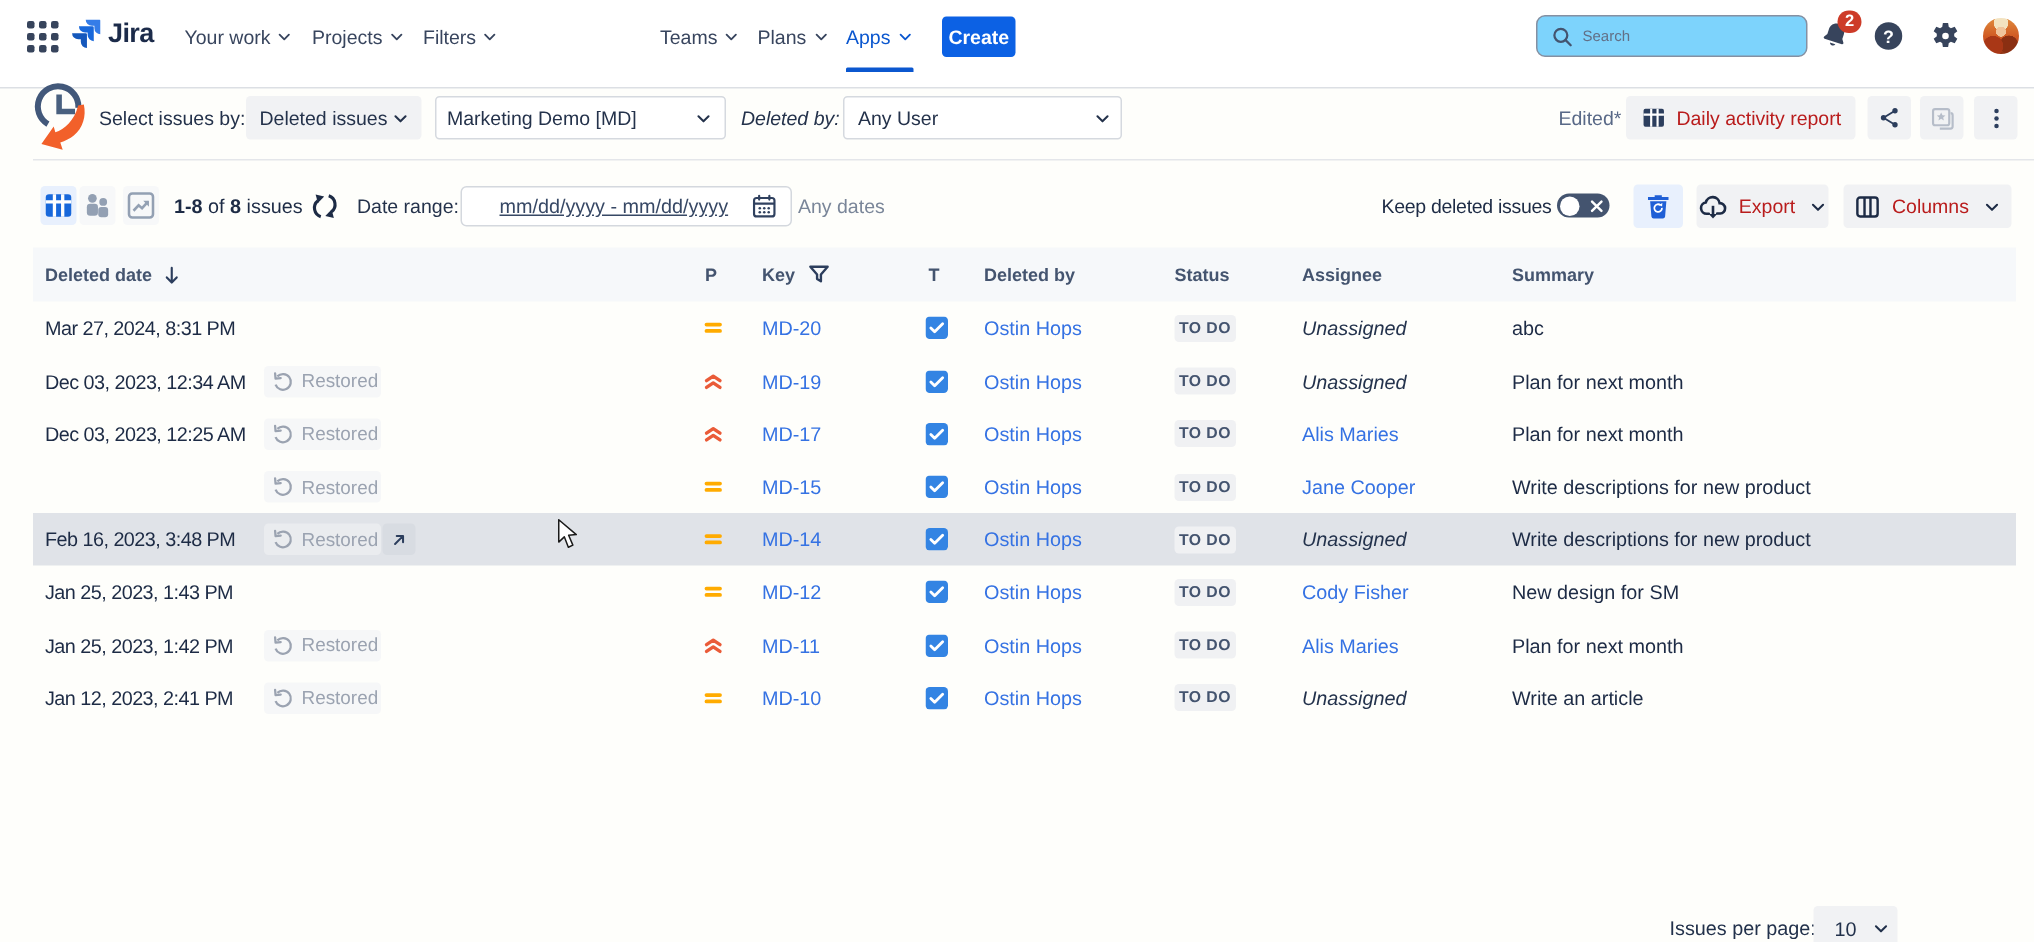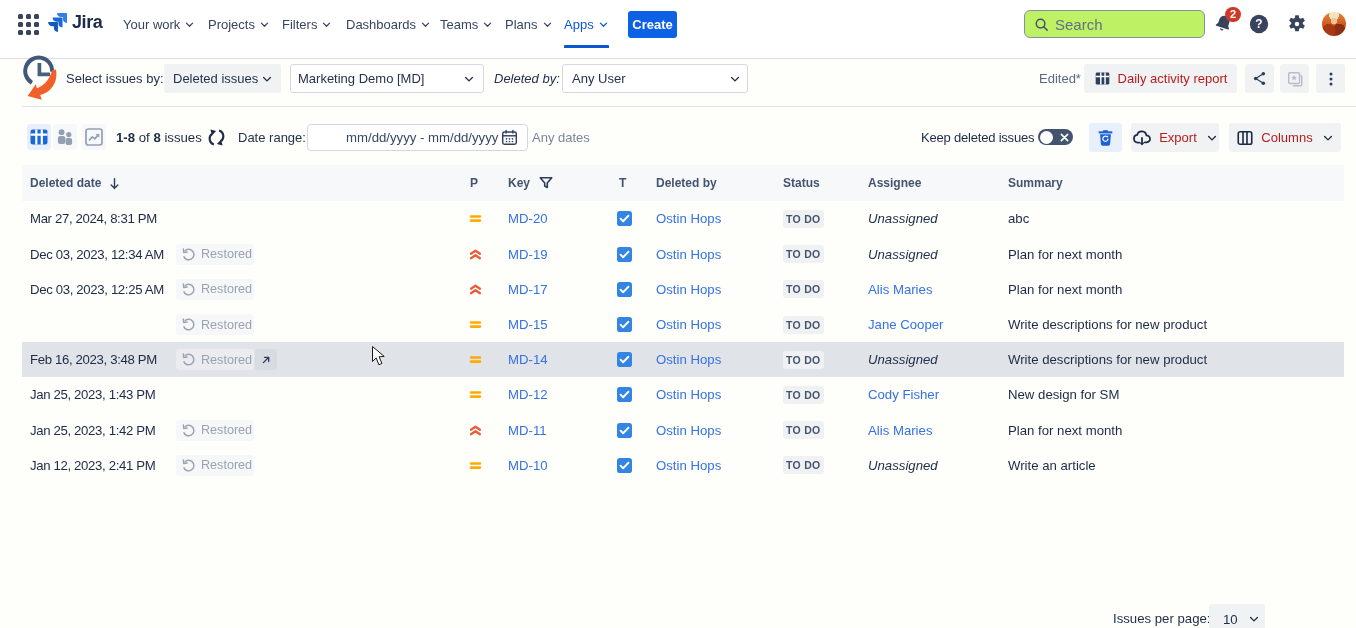--- a/index.html
+++ b/index.html
@@ -10,21 +10,21 @@
 .appgrid { position:absolute; left:18px; top:14px; width:21px; height:21px; display:grid; grid-template-columns:repeat(3,5px); grid-template-rows:repeat(3,5px); gap:3px; }
 .appgrid span { background:#37445c; border-radius:1.5px; }
 .jira-logo { position:absolute; left:48px; top:12px; display:flex; align-items:center; }
 .jira-logo svg { display:block; }
 .jira-word { font-size:18px; font-weight:700; color:#1c2b4a; margin-left:5px; letter-spacing:-0.4px; }
 .navitem { position:absolute; top:0; display:flex; align-items:center; font-size:13px; color:#38455e; height:48px; }
 .navitem .chev { margin-left:4px; }
 .navitem.active { color:#0b57cf; }
 .navitem.active::after { content:""; position:absolute; left:0; right:0; bottom:0; height:3px; background:#0b57cf; border-radius:1px 1px 0 0; }
 .createbtn { position:absolute; left:628px; top:11px; width:49px; height:27px; background:#0c61e4; color:#fff; font-size:13px; font-weight:700; border-radius:3px; display:flex; align-items:center; justify-content:center; }
-.searchbox { position:absolute; left:1024px; top:10px; width:181px; height:28px; border:1.5px solid #8590a2; border-radius:6px; display:flex; align-items:center; color:#626f86; font-size:15px; background:#bef264; }
+.searchbox { position:absolute; left:1024px; top:10px; width:181px; height:28px; border:1.5px solid #8590a2; border-radius:6px; display:flex; align-items:center; color:#626f86; font-size:10px; background:#7dd3fc; }
 .searchbox svg { margin:0 6px 0 9px; }
 .iconbell { position:absolute; left:1213px; top:13px; }
 .badge { position:absolute; top:-6px; left:12px; background:#cd3b28; color:#fff; border-radius:9px; font-size:11px; font-weight:600; padding:1px 5px 2px; line-height:12px; }
 .nav-circ { position:absolute; top:13px; }
 .avatar { position:absolute; left:1322px; top:12px; width:24px; height:24px; border-radius:50%; background:
   radial-gradient(circle at 50% 38%, #f0c49b 0 17%, rgba(0,0,0,0) 18%),
   radial-gradient(circle at 50% 14%, #f3e3c0 0 20%, rgba(0,0,0,0) 21%),
   radial-gradient(circle at 28% 78%, #a93716 0 26%, rgba(0,0,0,0) 27%),
   radial-gradient(circle at 72% 74%, #8a2f12 0 24%, rgba(0,0,0,0) 25%),
   linear-gradient(180deg, #e08a3c, #cf5722 55%, #8e3313); }
@@ -99,23 +99,20 @@
   </div>
   <div class="navitem" style="left:123px;">Your work <svg class="chev" width="11" height="11" viewBox="0 0 16 16">
         <path d="M3.5 6l4.5 4.5L12.5 6" fill="none" stroke="#38455e" stroke-width="1.8" stroke-linecap="round" stroke-linejoin="round"></path>
       </svg></div>
   <div class="navitem" style="left:208px;">Projects <svg class="chev" width="11" height="11" viewBox="0 0 16 16">
         <path d="M3.5 6l4.5 4.5L12.5 6" fill="none" stroke="#38455e" stroke-width="1.8" stroke-linecap="round" stroke-linejoin="round"></path>
       </svg></div>
   <div class="navitem" style="left:282px;">Filters <svg class="chev" width="11" height="11" viewBox="0 0 16 16">
         <path d="M3.5 6l4.5 4.5L12.5 6" fill="none" stroke="#38455e" stroke-width="1.8" stroke-linecap="round" stroke-linejoin="round"></path>
       </svg></div>
-  <div class="navitem" style="left:346px;">Dashboards <svg class="chev" width="11" height="11" viewBox="0 0 16 16">
-        <path d="M3.5 6l4.5 4.5L12.5 6" fill="none" stroke="#38455e" stroke-width="1.8" stroke-linecap="round" stroke-linejoin="round"></path>
-      </svg></div>
   <div class="navitem" style="left:440px;">Teams <svg class="chev" width="11" height="11" viewBox="0 0 16 16">
         <path d="M3.5 6l4.5 4.5L12.5 6" fill="none" stroke="#38455e" stroke-width="1.8" stroke-linecap="round" stroke-linejoin="round"></path>
       </svg></div>
   <div class="navitem" style="left:505px;">Plans <svg class="chev" width="11" height="11" viewBox="0 0 16 16">
         <path d="M3.5 6l4.5 4.5L12.5 6" fill="none" stroke="#38455e" stroke-width="1.8" stroke-linecap="round" stroke-linejoin="round"></path>
       </svg></div>
   <div class="navitem active" style="left:564px;">Apps <svg class="chev" width="11" height="11" viewBox="0 0 16 16">
         <path d="M3.5 6l4.5 4.5L12.5 6" fill="none" stroke="#0b57cf" stroke-width="1.8" stroke-linecap="round" stroke-linejoin="round"></path>
       </svg></div>
   <div class="createbtn">Create</div>
@@ -227,21 +224,21 @@
         <path d="M 5.2 6.2 A 6.4 6.4 0 0 0 7.2 17.3" fill="none" stroke="#1d2b45" stroke-width="2.2"></path>
         <path d="M 3.6 1.7 L 9.6 3.2 L 5.2 7.8 Z" fill="#1d2b45"></path>
       </g>
       <g transform="rotate(180 10 10)">
         <path d="M 5.2 6.2 A 6.4 6.4 0 0 0 7.2 17.3" fill="none" stroke="#1d2b45" stroke-width="2.2"></path>
         <path d="M 3.6 1.7 L 9.6 3.2 L 5.2 7.8 Z" fill="#1d2b45"></path>
       </g>
     </svg>
   <div class="lbl" style="left:238px; top:22px;">Date range:</div>
   <div class="dr-input">
-      <span style="margin-left:38px;">mm/dd/yyyy - mm/dd/yyyy</span>
+      <span style="margin-left:25px;text-decoration:underline;">mm/dd/yyyy - mm/dd/yyyy</span>
     <svg style="position:absolute; right:9px;" width="17" height="17" viewBox="0 0 20 20">
         <rect x="2" y="3.5" width="16" height="14.5" rx="2" fill="none" stroke="#30415f" stroke-width="1.7"></rect>
         <path d="M2 8h16" stroke="#30415f" stroke-width="1.7"></path>
         <path d="M6 1.8v3M14 1.8v3" stroke="#30415f" stroke-width="1.7" stroke-linecap="round"></path>
         <g fill="#30415f">
           <circle cx="6.5" cy="11.5" r="1"></circle>
           <circle cx="10" cy="11.5" r="1"></circle>
           <circle cx="13.5" cy="11.5" r="1"></circle>
           <circle cx="6.5" cy="14.7" r="1"></circle>
           <circle cx="10" cy="14.7" r="1"></circle>

